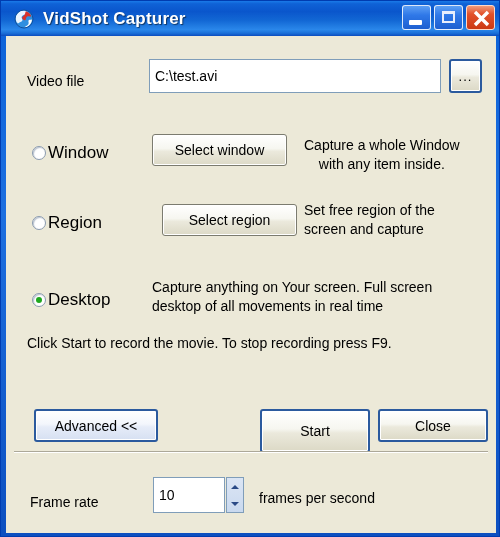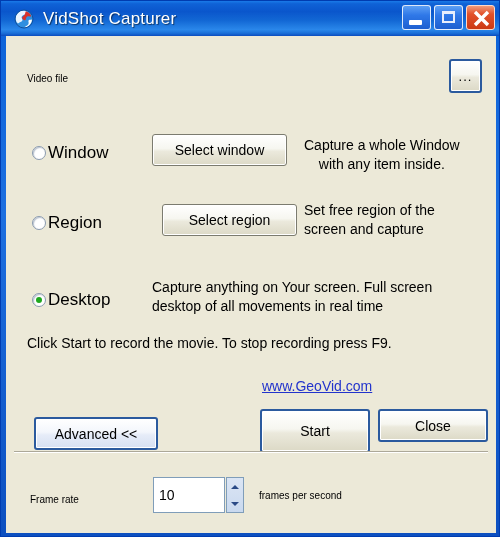--- a/index.html
+++ b/index.html
@@ -43,21 +43,21 @@
     width: 22px;
     height: 22px;
     margin-left: 12px;
     margin-right: 8px;
     flex: none;
     position: relative;
   }
   .title-text {
     color: #ffffff;
     font-size: 17px;
-    font-weight: normal;
+    font-weight: bold;
     letter-spacing: 0.2px;
     text-shadow: 1px 1px 1px rgba(0,0,0,0.55);
     line-height: 1;
     white-space: nowrap;
   }
   .win-buttons {
     position: absolute;
     right: 6px;
     top: 4px;
     display: flex;
@@ -106,21 +106,21 @@
     position: absolute;
     left: 5px;
     top: 35px;
     width: 490px;
     height: 497px;
     background: #ECE9D8;
     box-sizing: border-box;
   }
 
   .lbl {
-    font-size: 10px;
+    font-size: 14px;
     color: #000000;
     white-space: nowrap;
   }
 
   
   .tbox {
     box-sizing: border-box;
     background: #ffffff;
     border: 1px solid #7f9db9;
     font-family: "Liberation Sans", sans-serif;
@@ -142,21 +142,20 @@
     cursor: pointer;
     display: flex;
     align-items: center;
     justify-content: center;
     box-shadow: inset 0 0 0 1px #ffffff;
   }
   .xbtn.focused {
     border: 2px solid #2b5a9e;
     box-shadow: inset 0 0 0 1px #ffffff;
     background: linear-gradient(180deg,#ffffff 0%,#f3f6fc 45%,#e6ecf8 55%,#d6e0f2 100%);
-    margin-top: 8px;
   }
   .xbtn.outlined {
     border: 2px solid #2b5a9e;
   }
 
   
   .radio-row { position: absolute; display: flex; align-items: center; }
   .radio {
     width: 14px; height: 14px;
     border-radius: 50%;
@@ -265,20 +264,21 @@
         <svg width="21" height="21" viewBox="0 0 21 21">
           <path d="M4 4 L17 17 M17 4 L4 17" stroke="#ffffff" stroke-width="3.4" stroke-linecap="butt"></path>
         </svg>
       </div>
     </div>
   </div>
 
   <div class="client">
 
     <div class="lbl" style="position:absolute;left:21px;top:37px;">Video file</div>
+    <input class="tbox" style="position: absolute; left: 143px; top: 23px; width: 292px; height: 34px;" value="C:\test.avi">
     <div class="xbtn outlined" style="position:absolute;left:443px;top:23px;width:33px;height:34px;font-size:13px;letter-spacing:1px;">...</div>
 
     <div class="radio-row" style="left:26px;top:107px;">
       <span class="radio"></span>
       <span class="radio-label">Window</span>
     </div>
     <div class="xbtn" style="position:absolute;left:146px;top:98px;width:135px;height:32px;">Select window</div>
     <div class="desc" style="left:298px;top:100px;text-align:center;">
       <div>Capture a whole Window</div>
       <div>with any item inside.</div>
@@ -298,21 +298,20 @@
       <span class="radio checked"></span>
       <span class="radio-label">Desktop</span>
     </div>
     <div class="desc" style="left:146px;top:242px;">
       <div>Capture anything on Your screen. Full screen</div>
       <div>desktop of all movements in real time</div>
     </div>
 
     <div class="desc" style="left:21px;top:298px;">Click Start to record the movie. To stop recording press F9.</div>
 
-    <div class="link" style="left:256px;top:342px;">www.GeoVid.com</div>
 
     <div class="xbtn focused" style="position:absolute;left:28px;top:373px;width:124px;height:33px;">Advanced &lt;&lt;</div>
     <div class="xbtn outlined" style="position:absolute;left:254px;top:373px;width:110px;height:44px;">Start</div>
     <div class="xbtn outlined" style="position:absolute;left:372px;top:373px;width:110px;height:33px;">Close</div>
 
     <div class="sep" style="top:415px;"></div>
 
     <div class="lbl" style="position:absolute;left:24px;top:458px;">Frame rate</div>
     <input class="tbox" style="position: absolute; left: 147px; top: 441px; width: 72px; height: 36px;" value="10">
     <div class="spin" style="left:220px;top:441px;">

